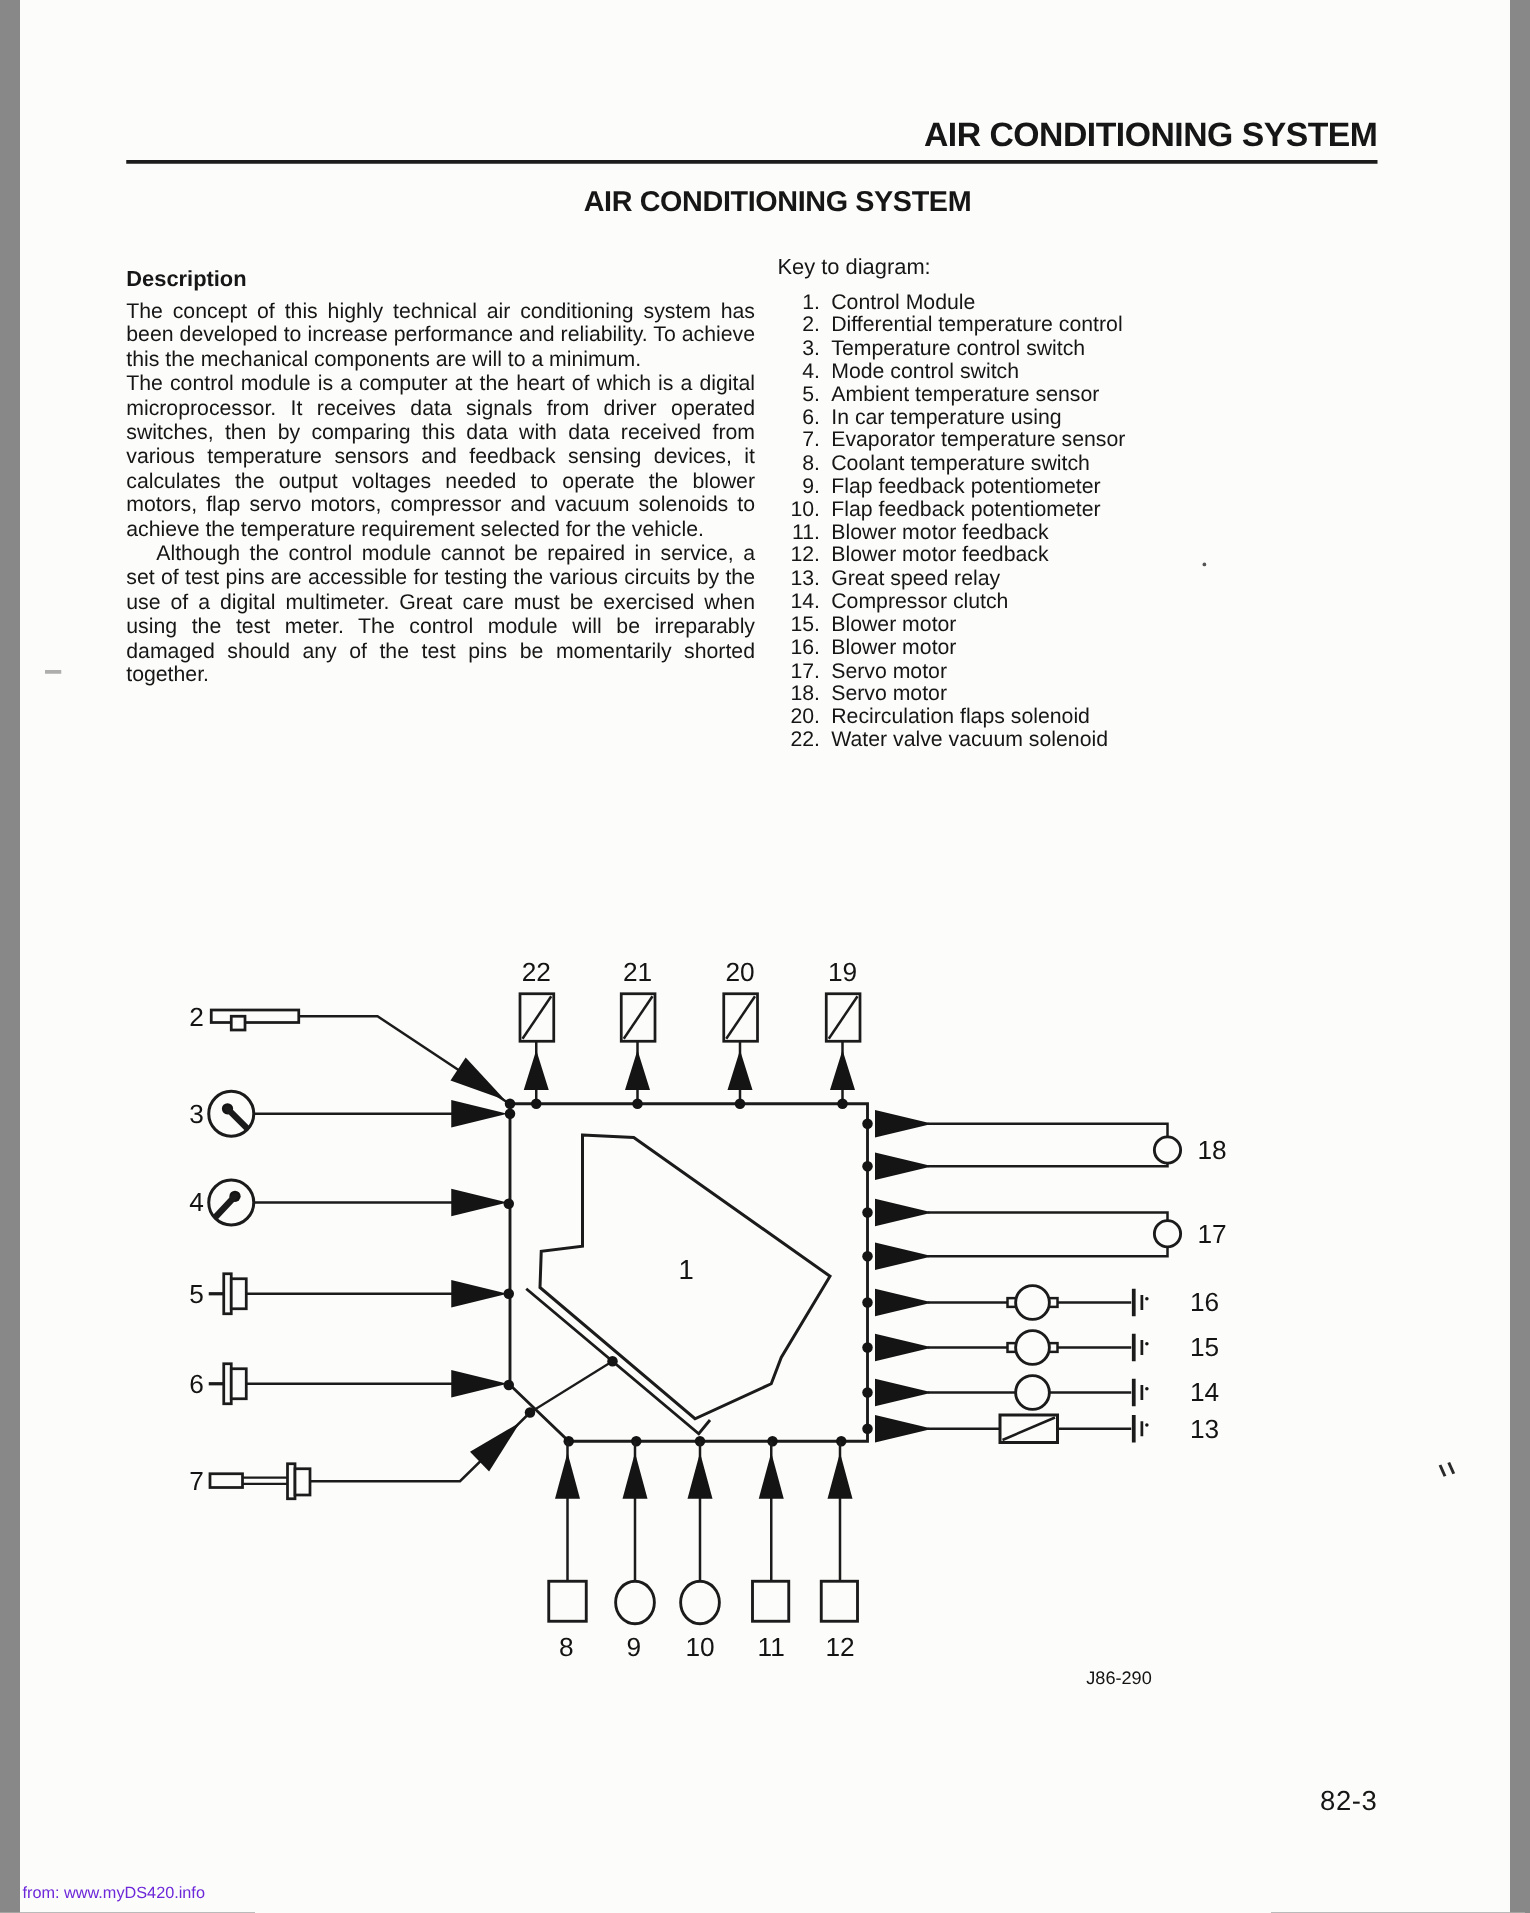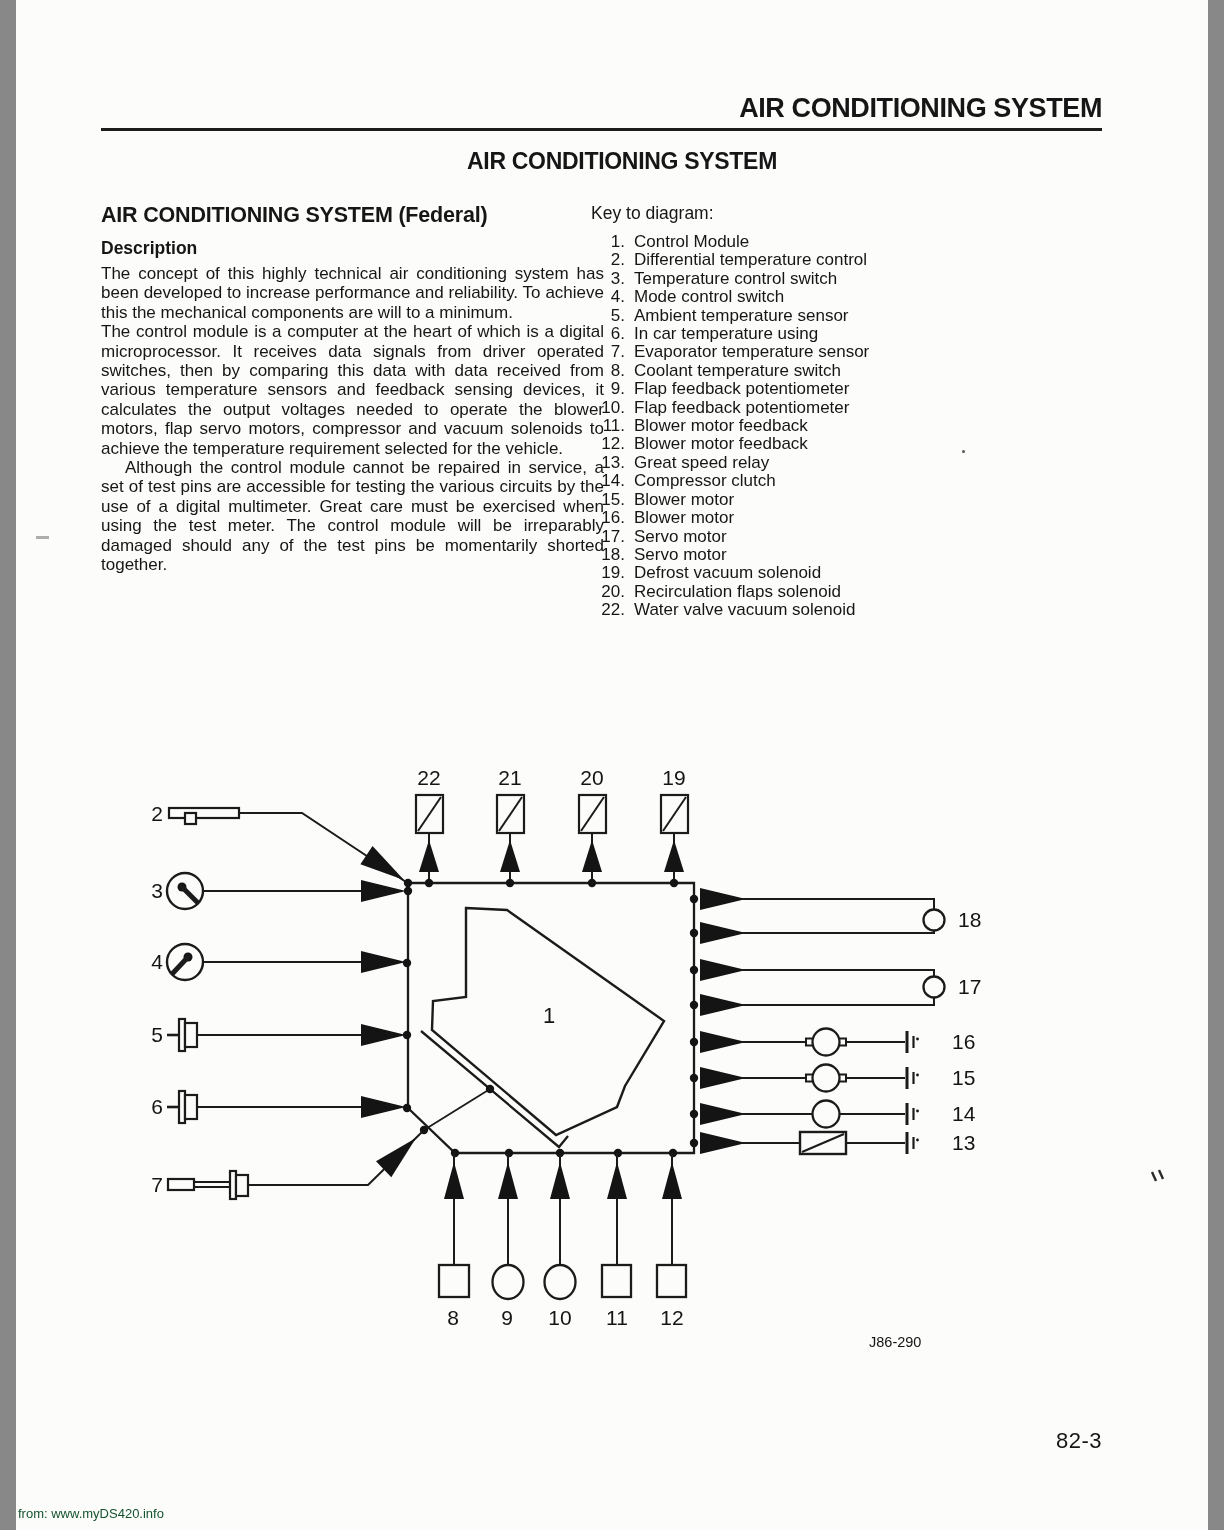--- a/index.html
+++ b/index.html
@@ -16,42 +16,41 @@
   .ctitle{
     position:absolute;left:106px;top:148px;width:1000px;text-align:center;
     font-size:23px;font-weight:bold;letter-spacing:-0.3px;
   }
   .colL{position:absolute;left:85px;top:203px;width:503px;}
   .colL h2{font-size:21.5px;margin:0 0 3px 0;letter-spacing:-0.2px;}
   .colL h3{font-size:17.5px;margin:10px 0 5px 0;}
   .colL h3.gap{margin-top:14px;}
   .colL p{font-size:17px;line-height:19.4px;text-align:justify;margin:0;}
   .colL p.indent{text-indent:24px;}
-  .colR{position:absolute;left:575px;top:203px;width:460px;}
+  .colR{position:absolute;left:606px;top:203px;width:460px;}
   .colR .khead{font-size:17.5px;margin:0 0 9px 0;}
   .kitem{display:flex;font-size:17px;line-height:18.4px;}
   .kitem .num{width:34px;text-align:right;margin-right:9px;flex:none;}
   .diagram{position:absolute;left:0;top:755px;width:1224px;height:620px;}
   .pagenum{position:absolute;left:1040px;top:1428px;font-size:22px;letter-spacing:0.5px;}
-  .watermark{position:absolute;left:2px;top:1506px;font-size:13px;color:#14532d;}
+  .watermark{position:absolute;left:2px;top:1506px;font-size:13px;color:#6d28d9;}
   .art-dash{position:absolute;left:20px;top:536px;width:13px;height:3px;background:#9a9a9a;opacity:.8;}
   .art-dot{position:absolute;left:946px;top:450px;width:3px;height:3px;background:#555;border-radius:50%;}
   svg text{font-family:"Liberation Sans",sans-serif;fill:#141414;}
 </style>
 </head>
 <body>
 
 <div class="page">
 
   <div class="hdr">AIR CONDITIONING SYSTEM</div>
   <div class="rule"></div>
   <div class="ctitle">AIR CONDITIONING SYSTEM</div>
 
   <div class="colL">
-    <h2>AIR CONDITIONING SYSTEM (Federal)</h2>
     <h3>Description</h3>
     <p>The concept of this highly technical air conditioning system has been developed to increase performance and reliability. To achieve this the mechanical components are will to a minimum.</p>
     <p>The control module is a computer at the heart of which is a digital microprocessor. It receives data signals from driver operated switches, then by comparing this data with data received from various temperature sensors and feedback sensing devices, it calculates the output voltages needed to operate the blower motors, flap servo motors, compressor and vacuum solenoids to achieve the temperature requirement selected for the vehicle.</p>
     <p class="indent">Although the control module cannot be repaired in service, a set of test pins are accessible for testing the various circuits by the use of a digital multimeter. Great care must be exercised when using the test meter. The control module will be irreparably damaged should any of the test pins be momentarily shorted together.</p>
   </div>
 
   <div class="colR">
     <div class="khead">Key to diagram:</div>
     <div>
       <div class="kitem">
@@ -118,24 +117,20 @@
           <span class="num">16.</span>
           <span>Blower motor</span>
         </div>
       <div class="kitem">
           <span class="num">17.</span>
           <span>Servo motor</span>
         </div>
       <div class="kitem">
           <span class="num">18.</span>
           <span>Servo motor</span>
-        </div>
-      <div class="kitem">
-          <span class="num">19.</span>
-          <span>Defrost vacuum solenoid</span>
         </div>
       <div class="kitem">
           <span class="num">20.</span>
           <span>Recirculation flaps solenoid</span>
         </div>
       <div class="kitem">
           <span class="num">22.</span>
           <span>Water valve vacuum solenoid</span>
         </div>
     </div>

